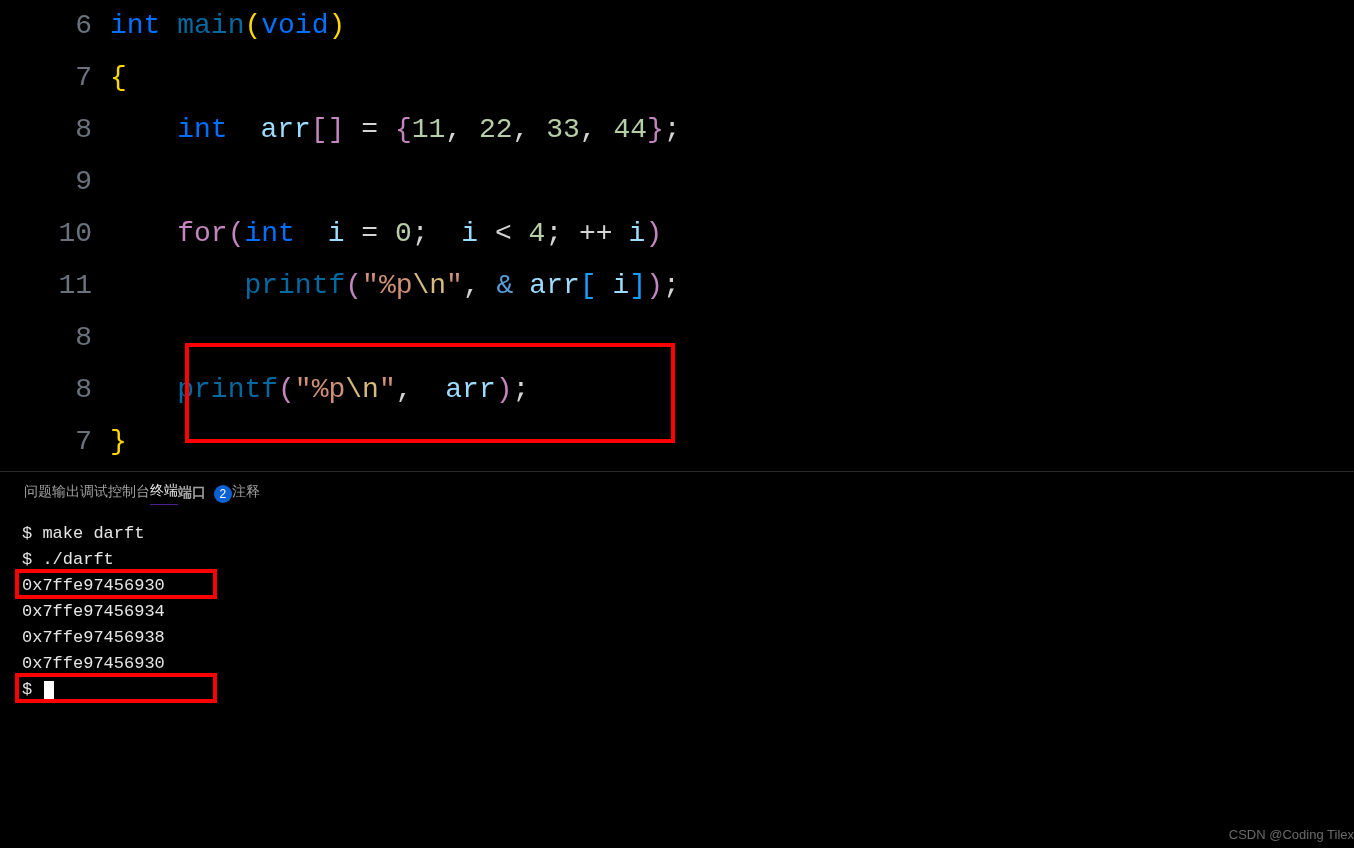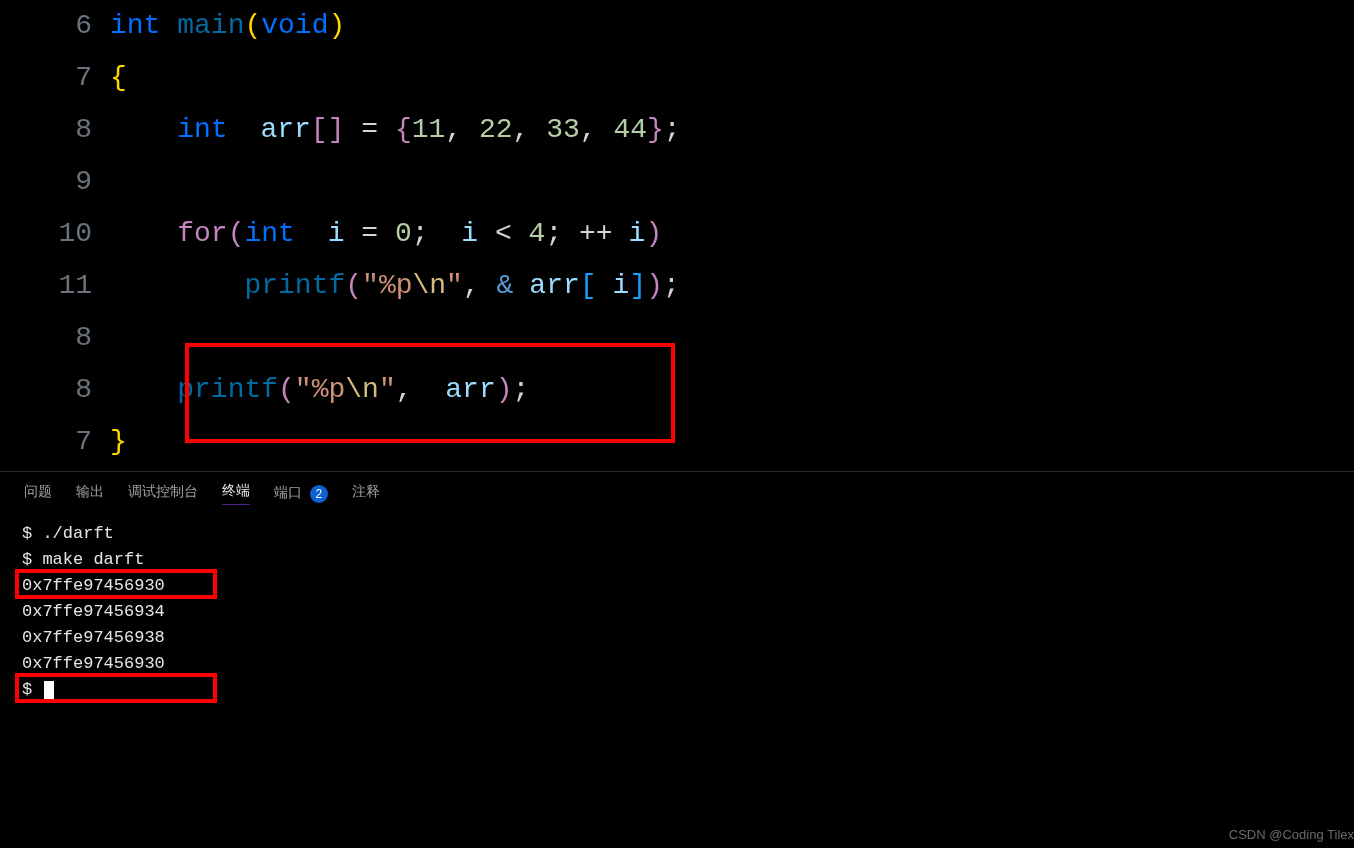--- a/index.html
+++ b/index.html
@@ -61,21 +61,20 @@
 
   
   .panel {
     border-top: 1px solid #2a2a2a;
     font-family: -apple-system, "Segoe UI", "PingFang SC", "Microsoft YaHei", sans-serif;
   }
 
   .tabs {
     display: flex;
     align-items: center;
-    gap: 24px;
     padding: 10px 24px 6px 24px;
     font-size: 14px;
     color: #a0a0a0;
   }
   .tab { cursor: pointer; padding-bottom: 4px; }
   .tab.active {
     color: #e6e6e6;
     border-bottom: 1px solid #4c1d95;
   }
   .badge {
@@ -137,30 +136,30 @@
     <div class="hilite" style="left:185px; top:343px; width:490px; height:100px;"></div>
   </div>
 
 <div class="panel">
   <div class="tabs">
     <span class="tab">问题</span>
     <span class="tab">输出</span>
     <span class="tab">调试控制台</span>
     <span class="tab active">终端</span>
     <span>
-      <span class="tab" style="border:none;">端口</span>
+      <span class="tab" style="border:none;font-weight:bold;">端口</span>
       <span class="badge">2</span>
     </span>
     <span class="tab">注释</span>
   </div>
 
   <div class="term" id="terminal">
 
-  <div class="tline">$ ./darft</div>
-      <div class="tline">$ make darft</div>
+  <div class="tline">$ make darft</div>
+      <div class="tline">$ ./darft</div>
       <div class="tline">0x7ffe97456930</div>
       <div class="tline">0x7ffe97456934</div>
       <div class="tline">0x7ffe97456938</div>
       <div class="tline">0x7ffe97456930</div>
       <div class="tline">$ <span class="cursor"></span></div>
       <div class="hilite" style="left:15px; top:58px; width:202px; height:30px;"></div>
       <div class="hilite" style="left:15px; top:162px; width:202px; height:30px;"></div>
     </div>
 </div>
 

